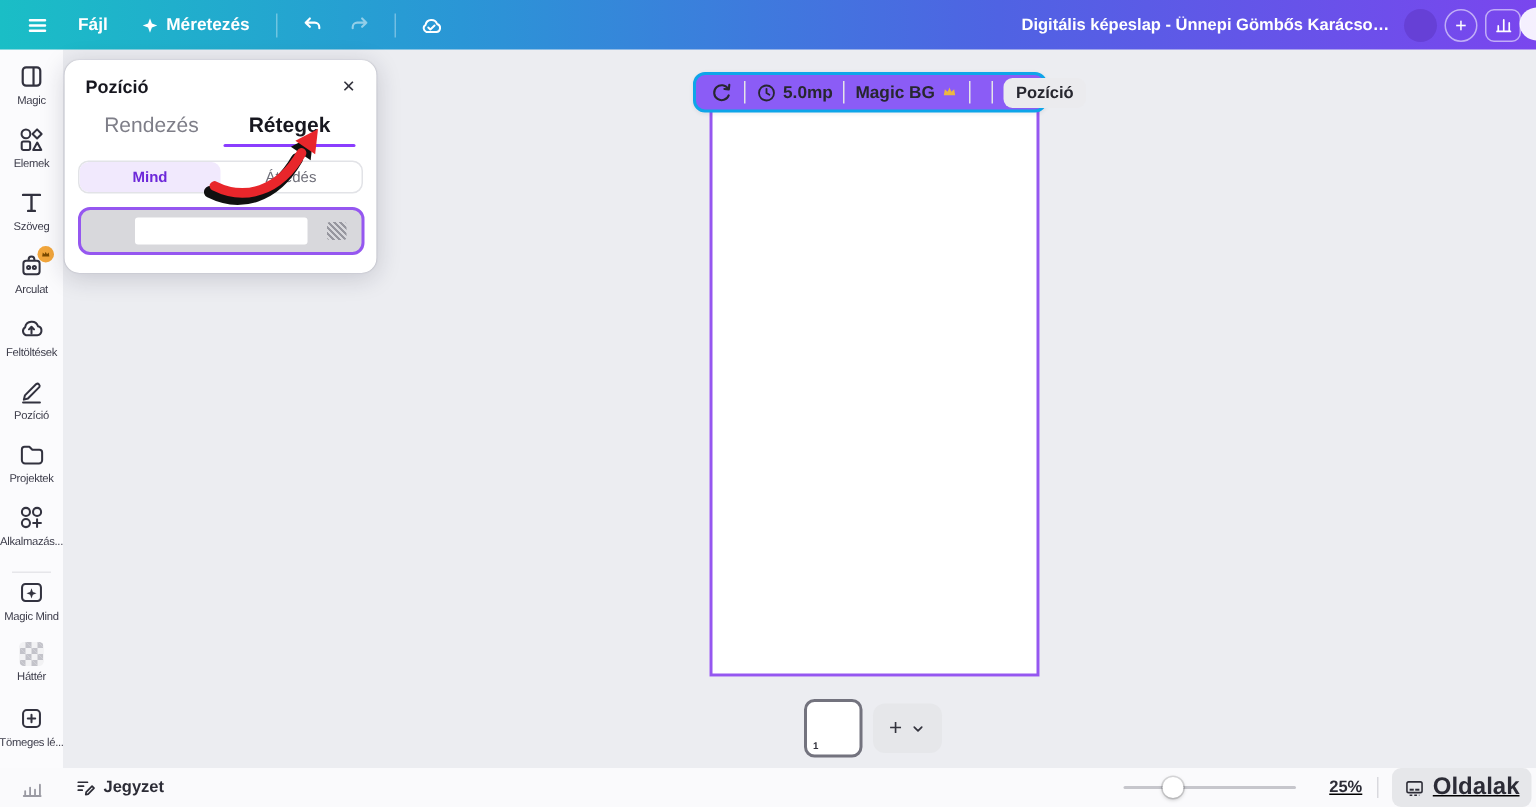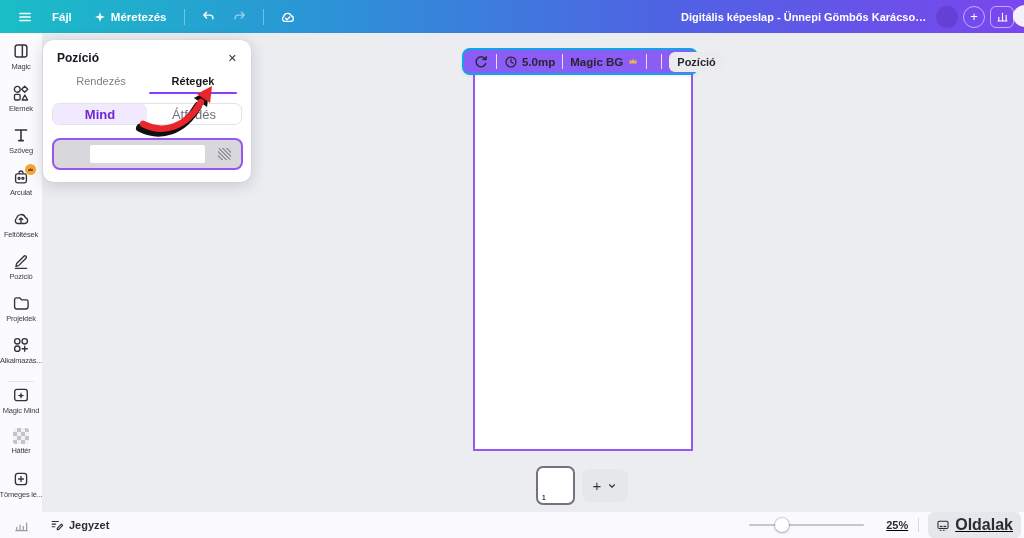--- a/index.html
+++ b/index.html
@@ -79,26 +79,26 @@
   .bb-pages { display:flex; align-items:center; gap:5px; background:#e6e7ea; border-radius:6px; padding:4px 8px;
               font-size:16px; font-weight:700; color:#2c2c36; cursor:pointer; }
 
   
   .panel { position:absolute; left:43px; top:40px; width:208px; height:142px; background:#fff; border-radius:10px;
            box-shadow:0 3px 16px rgba(25,25,55,.18), 0 0 1px rgba(25,25,55,.2); z-index:50; }
   .panel-head { display:flex; align-items:center; justify-content:space-between; padding:11px 14px 6px; }
   .panel-title { font-size:12px; font-weight:700; color:#17171f; }
   .panel-close { font-size:11px; color:#33333d; cursor:pointer; line-height:1; }
   .tabs { display:flex; margin:0 12px; }
-  .tab { flex:1; text-align:center; font-size:11px; padding:4px 0 7px; cursor:pointer; position:relative; color:#7e7e88; }
+  .tab { flex:1; text-align:center; font-size:14px; padding:4px 0 7px; cursor:pointer; position:relative; color:#7e7e88; }
   .tab.active { color:#17171f; font-weight:700; }
   .tab.active::after { content:""; position:absolute; left:2px; right:2px; bottom:0; height:2.5px;
                        background:#8b3dff; border-radius:2px; }
   .seg { display:flex; margin:9px 9px 0; height:22px; border:1px solid #e2e3e7; border-radius:7px; background:#fff; overflow:hidden; }
-  .seg-opt { flex:1; display:flex; align-items:center; justify-content:center; font-size:13px; color:#6f6f79; cursor:pointer; border-radius:6px; }
+  .seg-opt { flex:1; display:flex; align-items:center; justify-content:center; font-size:10px; color:#6f6f79; cursor:pointer; border-radius:6px; }
   .seg-opt.active { background:#f1e9fd; color:#6d28d9; font-weight:700; }
   .layer-item { position:absolute; left:9px; top:98px; width:191px; height:32px; background:#d8d8dc;
                 border:2px solid #9557f0; border-radius:8px; cursor:pointer; }
   .layer-thumb { position:absolute; left:36px; top:5px; width:115px; height:18px; background:#fff; border-radius:2px; }
   .layer-hatch { position:absolute; left:164px; top:8px; width:13px; height:12px; border-radius:2px;
                  background:repeating-linear-gradient(45deg,#97979f 0 1.3px,#d8d8dc 1.3px 2.8px); }
 
   .arrow-svg { position:absolute; left:128px; top:76px; z-index:60; overflow:visible; pointer-events:none; }
 
   svg.ic { display:block; }

